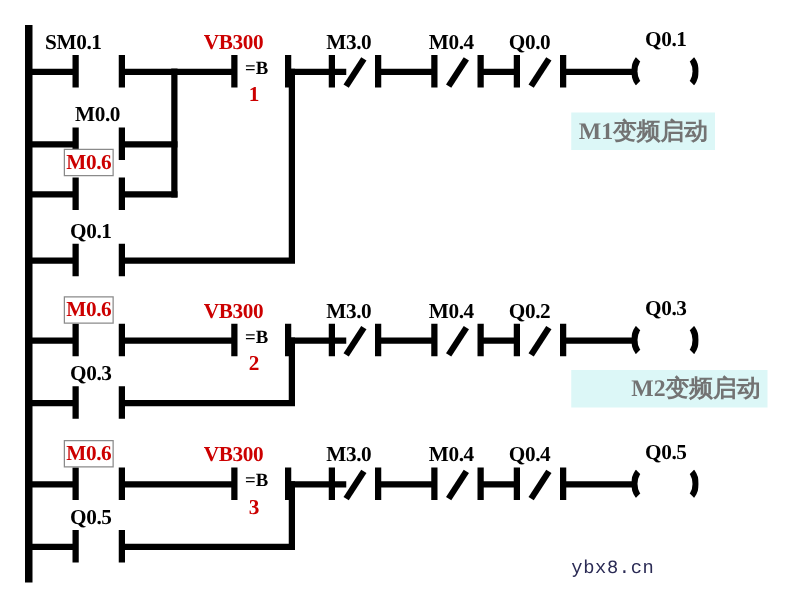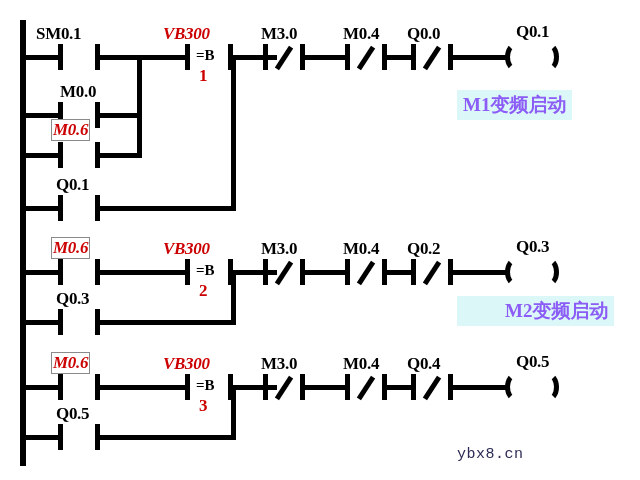--- a/index.html
+++ b/index.html
@@ -32,21 +32,21 @@
 
   
   .lbl{
     position:absolute;
     font-weight:bold;
     font-size:17px;
     color:#000;
     white-space:nowrap;
     letter-spacing:-0.3px;
   }
-  .lbl.red{color:#cc0000;font-style:italic;}
+  .lbl.red{color:#cc0000;}
   .lbl.sel{background:#ffffff;outline:1px solid #8a8a8a;padding:0 1px;}
 
   
   .cmp-op{
     position:absolute;
     font-weight:bold;font-size:15px;color:#000;white-space:nowrap;
   }
   .cmp-val{
     position:absolute;
     font-weight:bold;font-size:17px;color:#cc0000;white-space:nowrap;
@@ -59,21 +59,21 @@
     border:5px solid #000;border-radius:50%;
     box-sizing:border-box;
   }
   .coil .p.l{left:0;border-right-color:transparent;border-top-color:transparent;border-bottom-color:transparent;}
   .coil .p.r{right:0;border-left-color:transparent;border-top-color:transparent;border-bottom-color:transparent;}
 
   
   .note{
     position:absolute;
     background:#dcf7f7;
-    color:#8b5cf6;
+    color:#737373;
     font-weight:bold;
     font-size:19px;
     padding:2px 6px;
     white-space:nowrap;
     font-family:"Liberation Serif","DejaVu Serif",serif;
   }
   .watermark{
     position:absolute;
     font-family:"Liberation Mono","DejaVu Sans Mono",monospace;
     font-size:15px;

